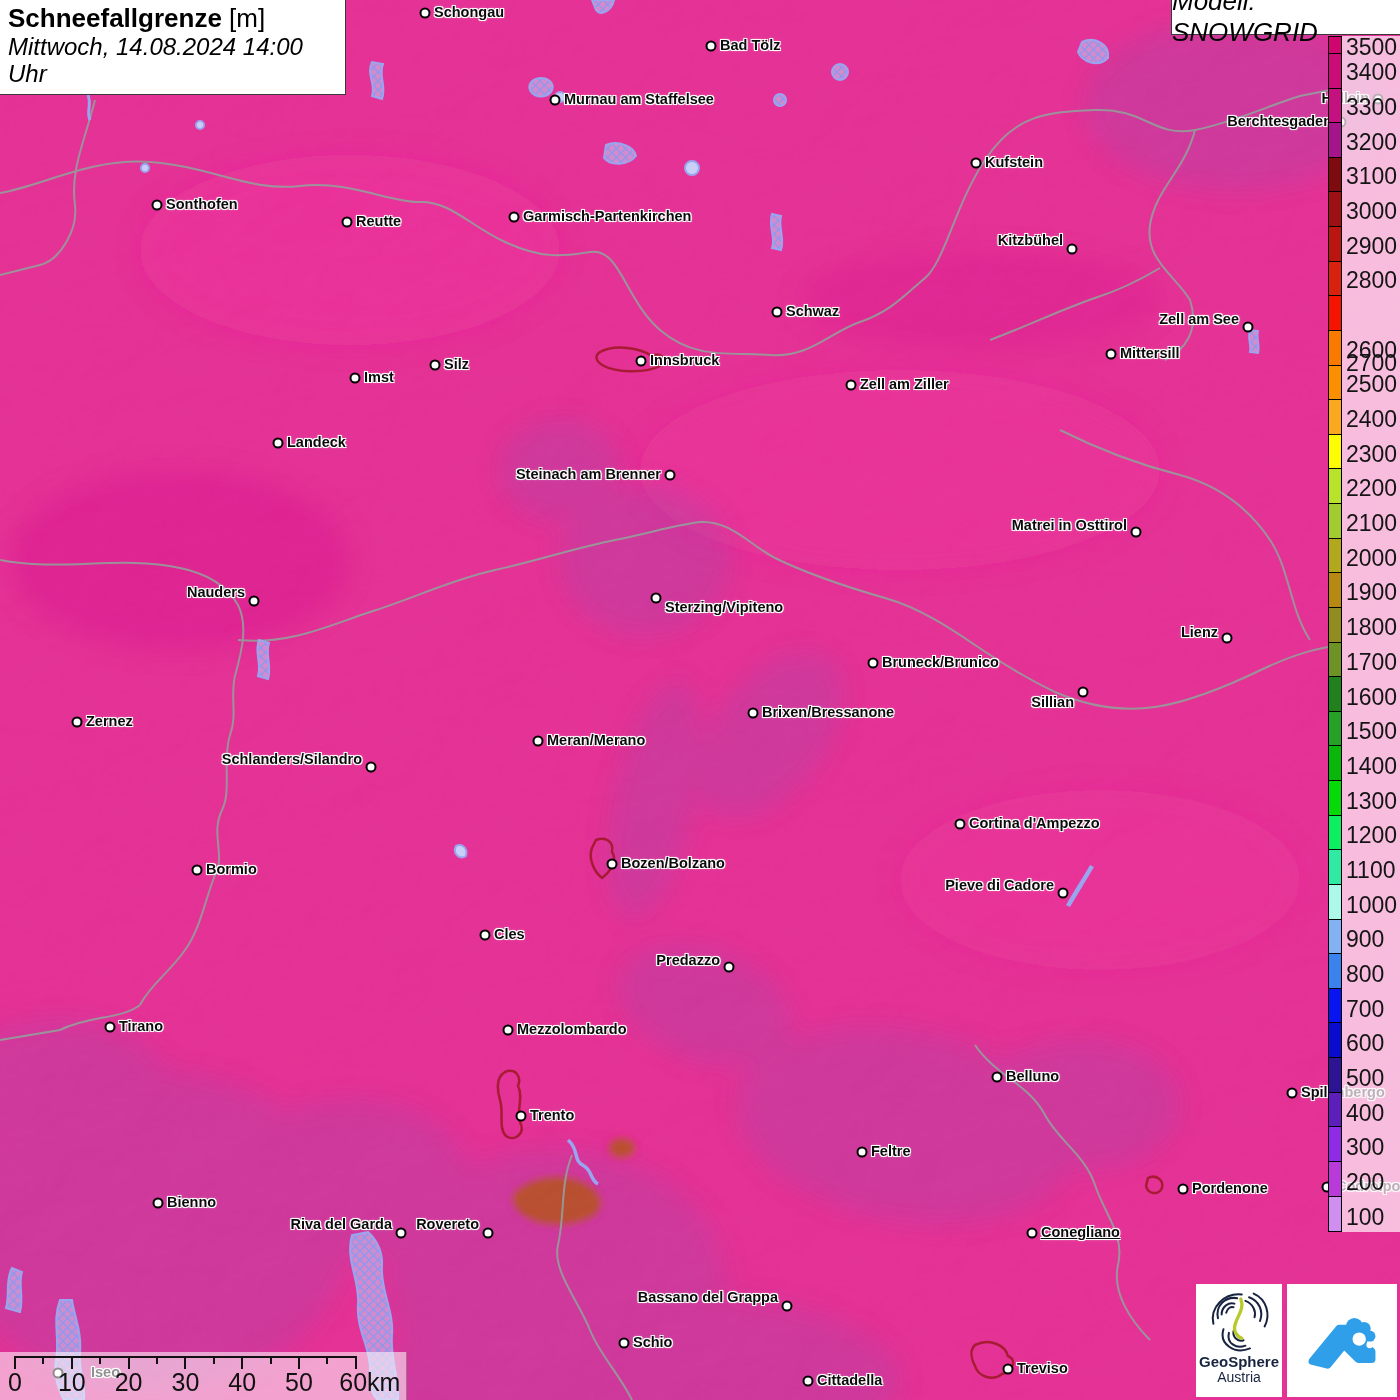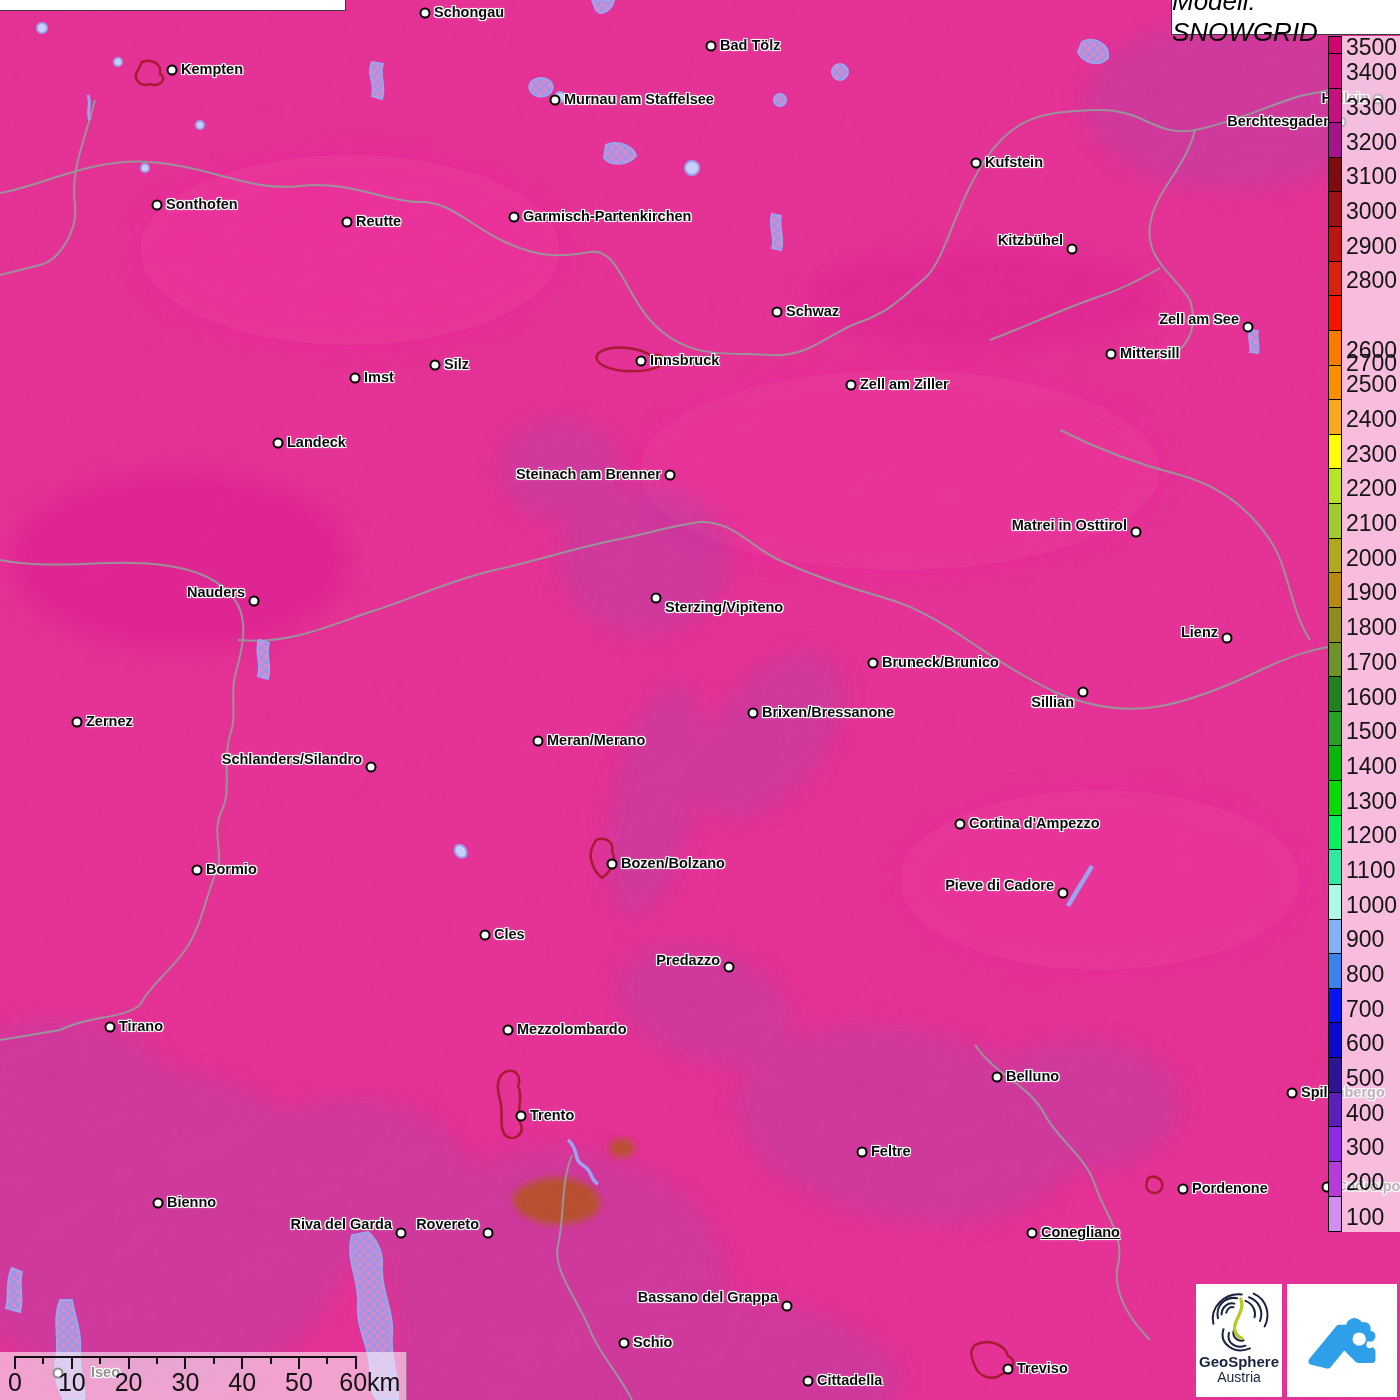--- a/index.html
+++ b/index.html
@@ -447,20 +447,24 @@
       <div class="cb-label" style="top: 1008.6px;">700</div>
       <div class="cb-label" style="top: 1043.28px;">600</div>
       <div class="cb-label" style="top: 1077.96px;">500</div>
       <div class="cb-label" style="top: 1112.63px;">400</div>
       <div class="cb-label" style="top: 1147.31px;">300</div>
       <div class="cb-label" style="top: 1181.99px;">200</div>
       <div class="cb-label" style="top: 1216.66px;">100</div>
     </div>
 
   <div id="titlebox" class="panel">
+    <div class="t1">
+      <b>Schneefallgrenze</b><span> [m]</span>
+    </div>
+    <div class="t2">Mittwoch, 14.08.2024 14:00 Uhr</div>
   </div>
 
   <div id="modelbox" class="panel">
     <span>Modell: SNOWGRID</span>
   </div>
 
   <div id="scalebar">
     <div id="sb-line"></div>
   <div class="sb-tick major" style="left: 15px;"></div>
       <div class="sb-tick minor" style="left: 43.4px;"></div>

